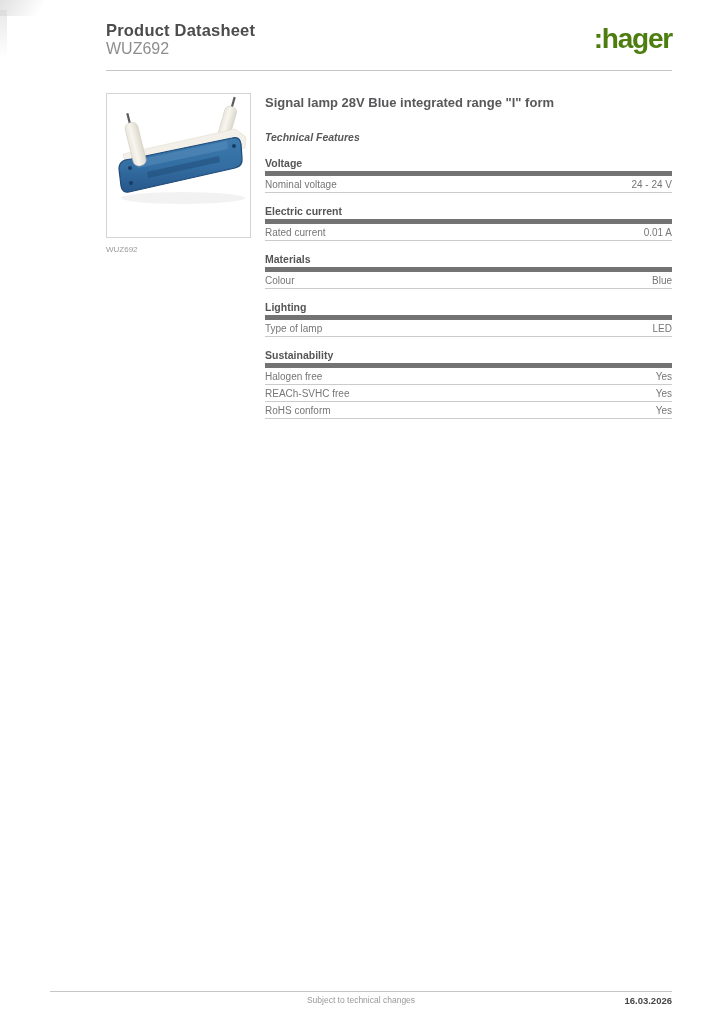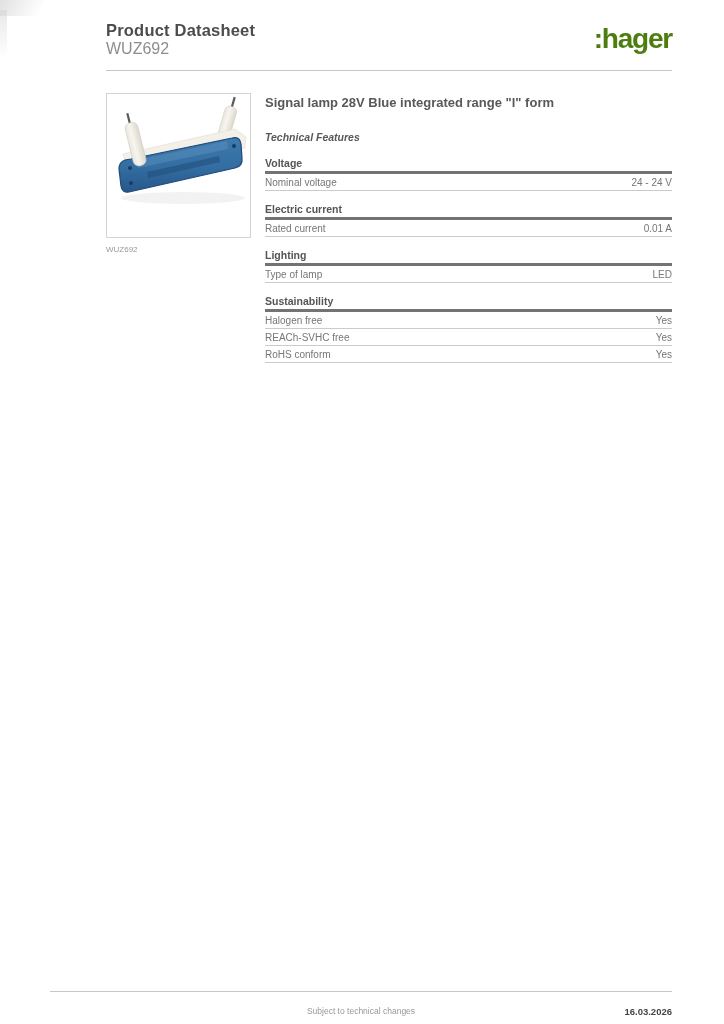--- a/index.html
+++ b/index.html
@@ -34,33 +34,33 @@
   .image-box { width: 145px; height: 145px; border: 1px solid #d4d4d4; background: #ffffff; overflow: hidden; }
   .image-caption { margin-top: 7px; font-size: 8px; color: #98999b; }
   .right-col { flex: 1; margin-left: 14px; padding-top: 3px; }
 
   .product-name { font-size: 13px; line-height: 13px; font-weight: bold; color: #58585a; }
   .tf-heading { margin-top: 22px; font-size: 10.5px; line-height: 13px; font-weight: bold; color: #58585a; font-style: italic; }
   #sections { margin-top: 13px; }
   .section { margin-bottom: 12px; }
   .section-title {
     font-size: 10.5px; line-height: 12px; font-weight: bold; color: #555557;
-    padding-bottom: 2px; border-bottom: 3px solid #737373;
+    padding-bottom: 2px; border-bottom: 5px solid #737373;
   }
   .spec-row {
     display: flex; justify-content: space-between; align-items: baseline;
     font-size: 10px; line-height: 11px; color: #757678;
     padding: 3px 0 2px 0; border-bottom: 1px solid #cbcbcb;
   }
   .spec-value { text-align: right; }
 
   
   footer { position: absolute; top: 991px; left: 50px; right: 52px; }
   .footer-rule { height: 1px; background: #c6c6c6; }
-  .footer-row { position: relative; margin-top: 14px; height: 12px; text-decoration: underline; }
+  .footer-row { position: relative; margin-top: 3px; height: 12px; text-decoration: underline; }
   .footer-note {
     position: absolute; left: 0; right: 0; text-align: center;
     font-size: 8.5px; color: #98999b;
   }
   .footer-date {
     position: absolute; right: 0; top: 0;
     font-size: 9.5px; font-weight: bold; color: #454547;
   }
 </style>
 </head>
@@ -140,20 +140,27 @@
             </div>
           </div>
           <div class="section">
             <div class="section-title">Electric current</div>
             <div class="spec-row">
               <span class="spec-label">Rated current</span>
               <span class="spec-value">0.01 A</span>
             </div>
           </div>
           <div class="section">
+            <div class="section-title">Materials</div>
+            <div class="spec-row">
+              <span class="spec-label">Colour</span>
+              <span class="spec-value">Blue</span>
+            </div>
+          </div>
+          <div class="section">
             <div class="section-title">Lighting</div>
             <div class="spec-row">
               <span class="spec-label">Type of lamp</span>
               <span class="spec-value">LED</span>
             </div>
           </div>
           <div class="section">
             <div class="section-title">Sustainability</div>
             <div class="spec-row">
               <span class="spec-label">Halogen free</span>

